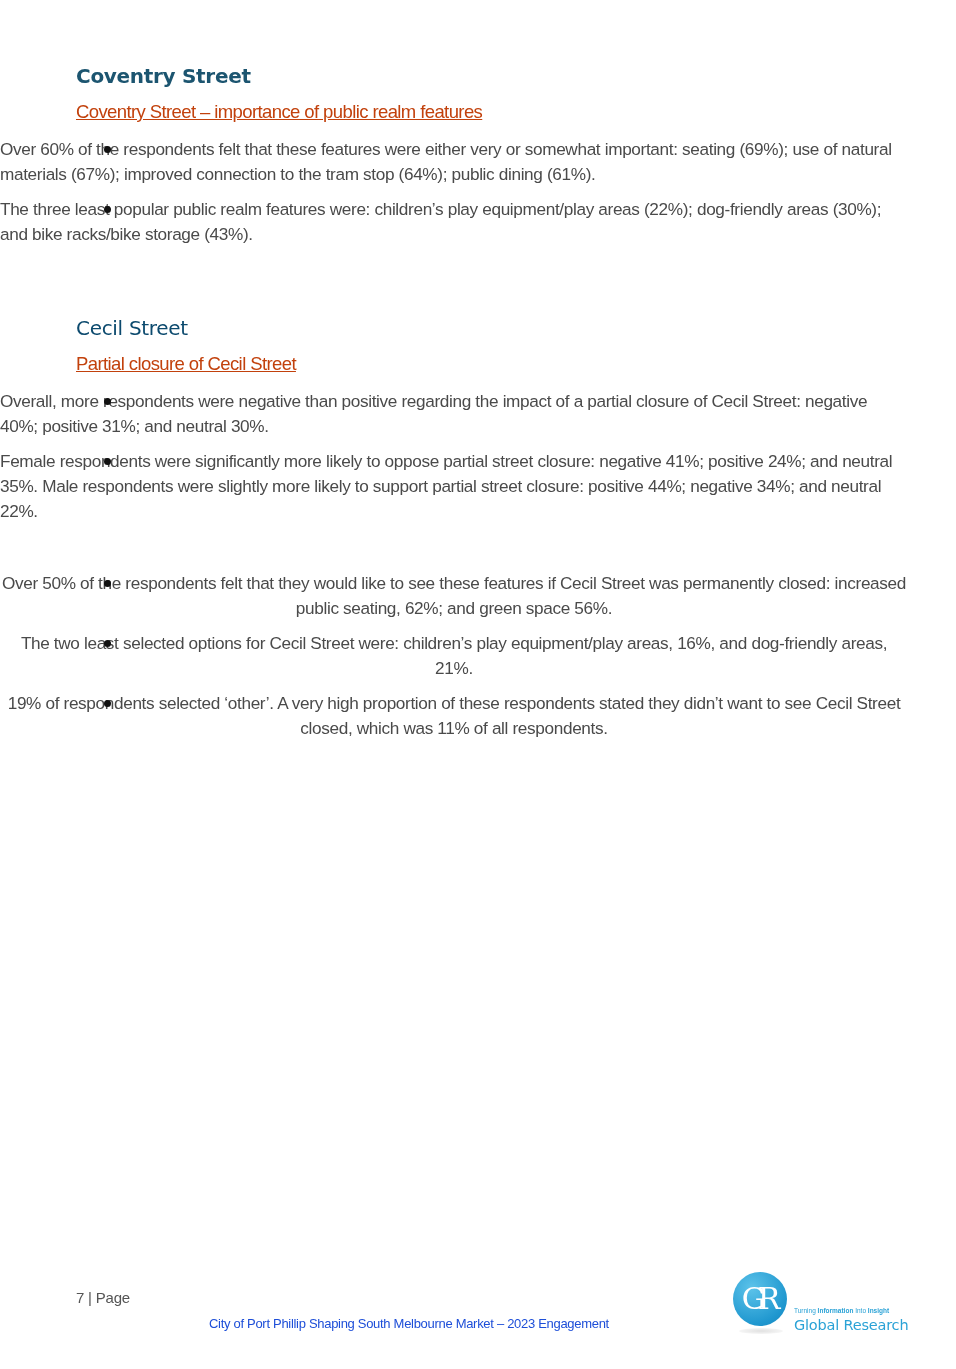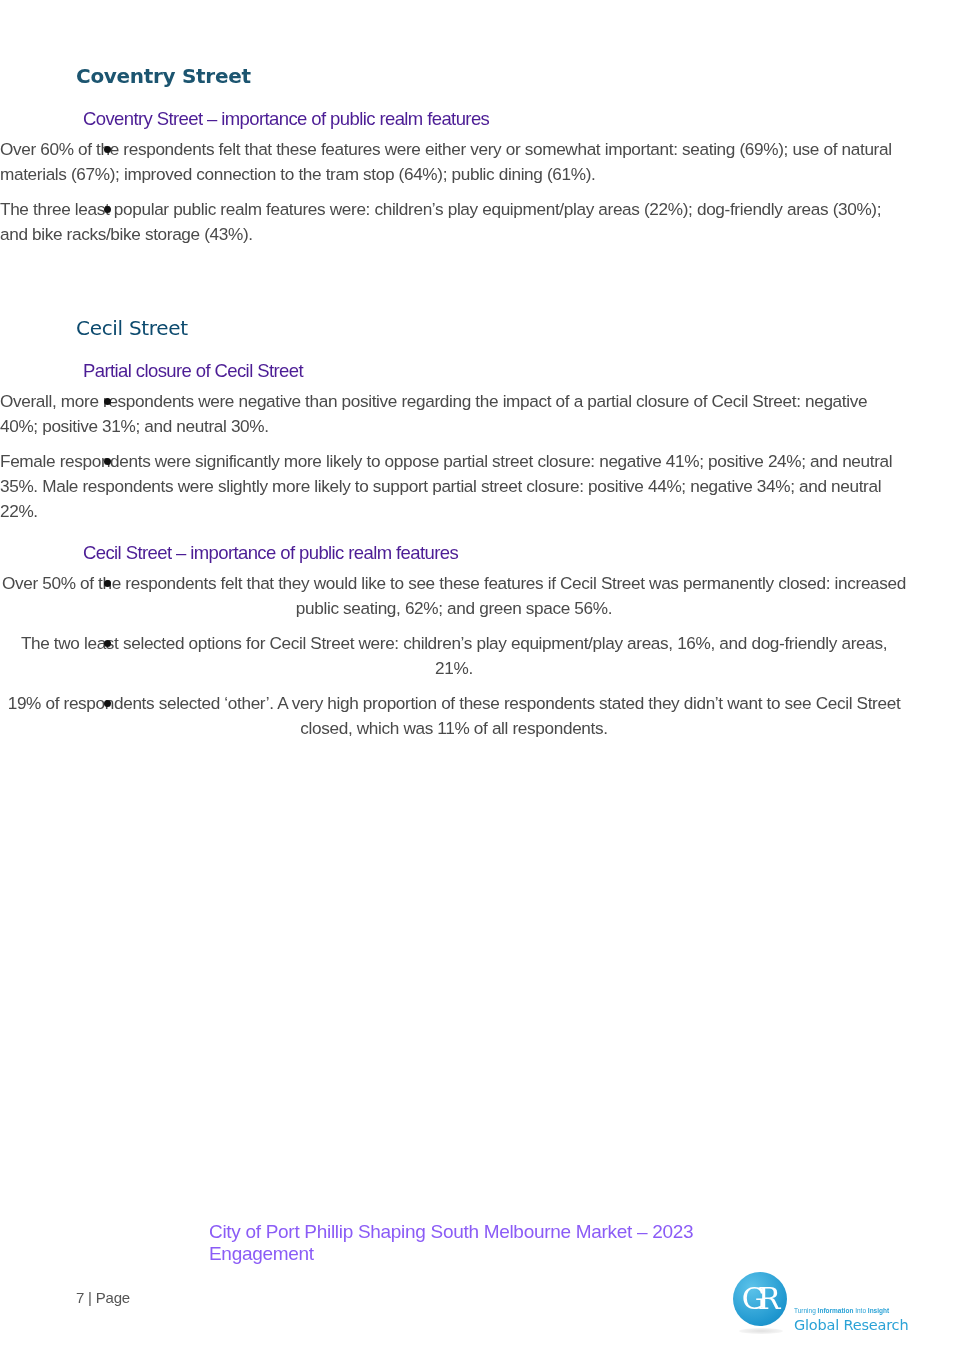--- a/index.html
+++ b/index.html
@@ -5,32 +5,32 @@
   html, body { margin: 0; padding: 0; background: #ffffff; }
   body { width: 956px; height: 1369px; position: relative; overflow: hidden;
          font-family: "Liberation Sans", sans-serif; color: #3a3a3a; }
   .page { position: absolute; left: 0; top: 0; width: 790px; height: 1369px; }
 
   .h2 { position: absolute; left: 76px; margin: 0; font-size: 20px; line-height: 24px;
         font-family: "DejaVu Sans", sans-serif; letter-spacing: -0.3px; }
   .h2.coventry { top: 64px; color: #1c5570; font-weight: bold; }
   .h2.cecil { top: 316px; color: #0c4a6e; font-weight: normal; }
 
-  .h3 { position: absolute; left: 76px; margin: 7px; font-size: 18.5px; line-height: 24px;
-        color: #4c1d95; letter-spacing: -0.6px; font-weight: normal; }
+  .h3 { position: absolute; left: 76px; margin: 0; font-size: 18.5px; line-height: 24px;
+        color: #c2410c; letter-spacing: -0.6px; font-weight: normal; text-decoration: underline; }
 
   ul.bullets { position: absolute; left: 0; width: 956px; margin: 0; padding: 0; list-style: none; }
   ul.bullets li { position: relative; padding-right: 48px;
                   font-size: 17.2px; line-height: 25px; color: #4a4a4a; letter-spacing: -0.35px;
                   margin-bottom: 10px; }
   ul.bullets li .dot { position: absolute; left: 104px; top: 9px; width: 7px; height: 7px;
                        border-radius: 50%; background: #111; }
 
   .footer-page { position: absolute; left: 76px; top: 1289px; font-size: 15px; color: #555; letter-spacing: -0.2px; }
-  .footer-title { position: absolute; left: 209px; top: 1221px; font-size: 19px; color: #8b5cf6; letter-spacing: -0.3px; }
+  .footer-title { position: absolute; left: 209px; top: 1316px; font-size: 13px; color: #1d4ed8; letter-spacing: -0.3px; }
 
   .logo { position: absolute; left: 733px; top: 1272px; width: 180px; height: 66px; }
   .logo-circle { position: absolute; left: 0; top: 0; width: 54px; height: 54px; border-radius: 50%;
                  background: radial-gradient(circle at 35% 30%, #5cc3ea, #1f97cf 70%, #1684bb);
                  display: flex; align-items: center; justify-content: center; }
   .logo-glyph { color: #ffffff; font-family: "DejaVu Serif", serif; font-size: 30px; letter-spacing: -8px;
                 line-height: 30px; margin-left: -6px; }
   .logo-shadow { position: absolute; left: 6px; top: 56px; width: 44px; height: 6px; border-radius: 50%;
                  background: radial-gradient(ellipse, rgba(0,0,0,0.12), rgba(0,0,0,0)); }
   .logo-name { position: absolute; left: 61px; top: 17px; font-size: 14.5px; color: #2aa2d6;
@@ -51,21 +51,20 @@
     <li><span class="dot"></span><span>The three least popular public realm features were: children’s play equipment/play areas (22%); dog-friendly areas (30%); and bike racks/bike storage (43%).</span></li>
   </ul>
 
   <h2 class="h2 cecil">Cecil Street</h2>
   <h3 class="h3" style="top:352px;">Partial closure of Cecil Street</h3>
   <ul class="bullets" style="top:389px;">
     <li><span class="dot"></span><span>Overall, more respondents were negative than positive regarding the impact of a partial closure of Cecil Street: negative 40%; positive 31%; and neutral 30%.</span></li>
     <li><span class="dot"></span><span>Female respondents were significantly more likely to oppose partial street closure: negative 41%; positive 24%; and neutral 35%. Male respondents were slightly more likely to support partial street closure: positive 44%; negative 34%; and neutral 22%.</span></li>
   </ul>
 
-  <h3 class="h3" style="top:534px;">Cecil Street – importance of public realm features</h3>
   <ul class="bullets" style="top:571px;text-align:center;">
     <li><span class="dot"></span><span>Over 50% of the respondents felt that they would like to see these features if Cecil Street was permanently closed: increased public seating, 62%; and green space 56%.</span></li>
     <li><span class="dot"></span><span>The two least selected options for Cecil Street were: children’s play equipment/play areas, 16%, and dog-friendly areas, 21%.</span></li>
     <li><span class="dot"></span><span>19% of respondents selected ‘other’. A very high proportion of these respondents stated they didn’t want to see Cecil Street closed, which was 11% of all respondents.</span></li>
   </ul>
 
   <div class="footer-page">7 | Page</div>
   <div class="footer-title">City of Port Phillip Shaping South Melbourne Market – 2023 Engagement</div>
 
   <div class="logo">

